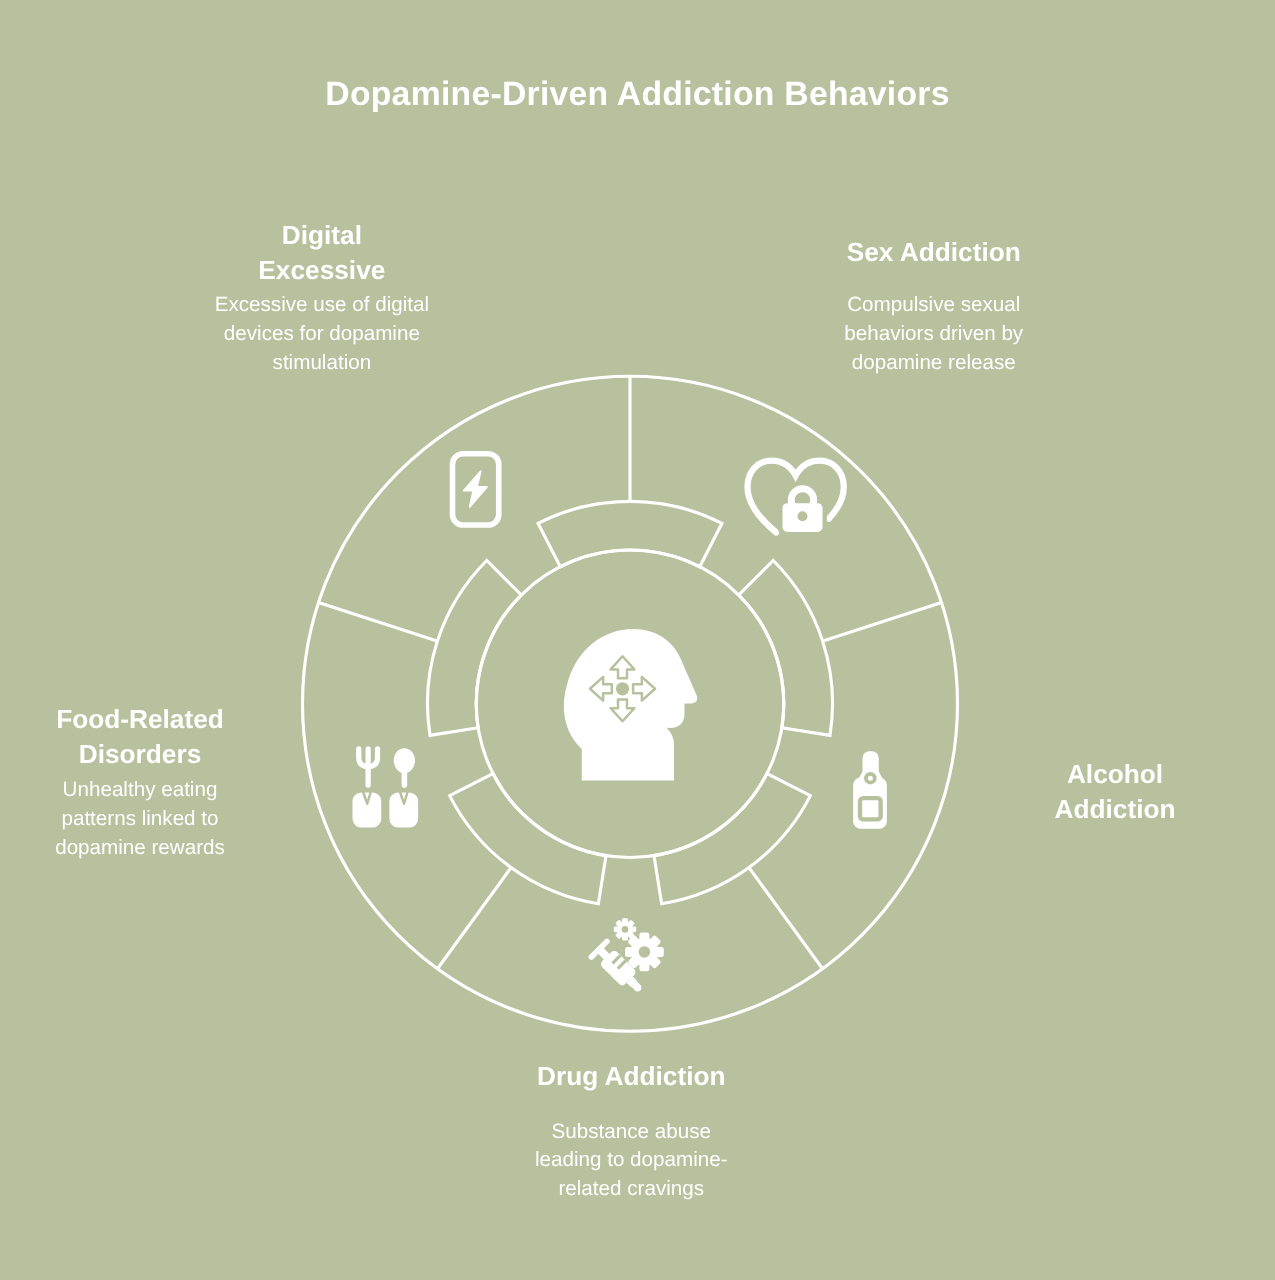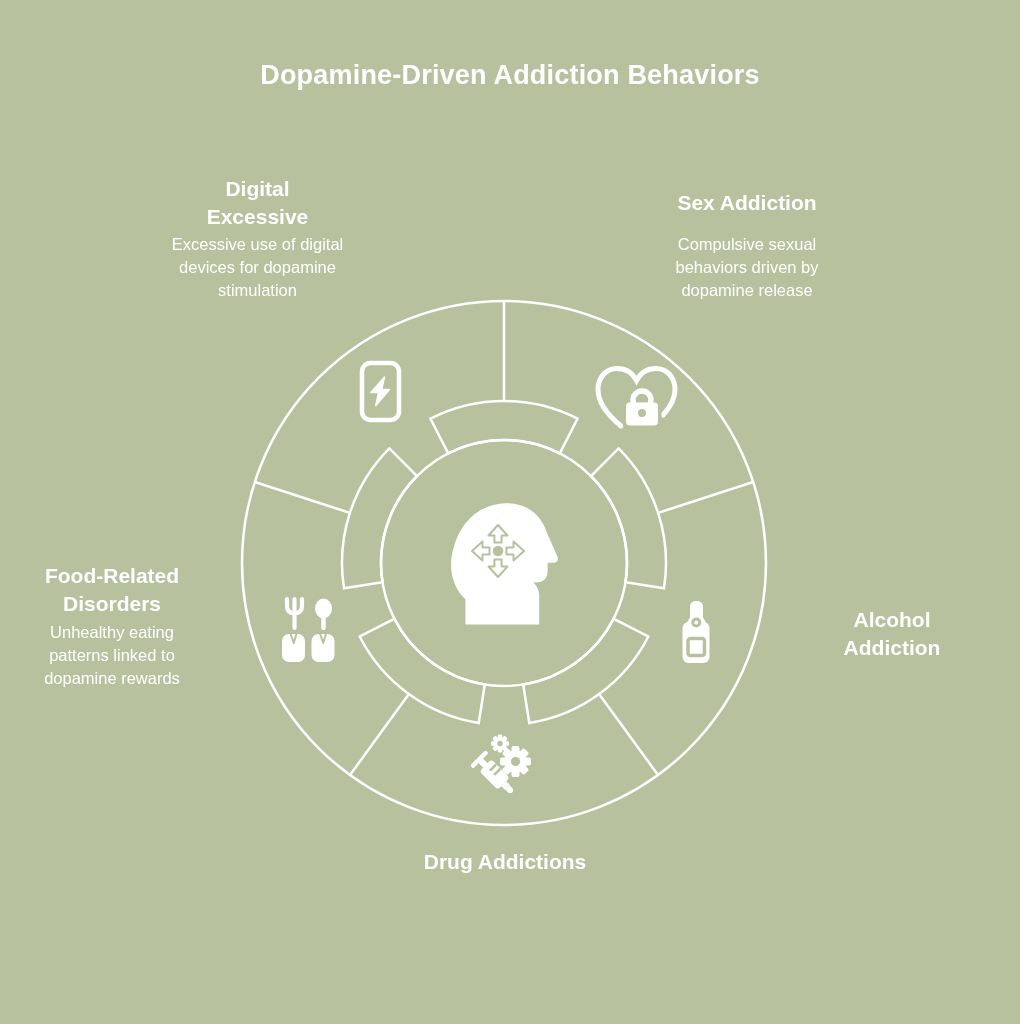--- a/index.html
+++ b/index.html
@@ -55,21 +55,24 @@
 stimulation</div>
 
   <div class="label heading sex-h">Sex Addiction</div>
   <div class="label desc sex-d">Compulsive sexual
 behaviors driven by
 dopamine release</div>
 
   <div class="label heading alcohol-h">Alcohol
 Addiction</div>
 
-  <div class="label heading drug-h">Drug Addictions</div>
+  <div class="label heading drug-h">Drug Addiction</div>
+  <div class="label desc drug-d">Substance abuse
+leading to dopamine-
+related cravings</div>
 
   <div class="label heading food-h">Food-Related
 Disorders</div>
   <div class="label desc food-d">Unhealthy eating
 patterns linked to
 dopamine rewards</div>
 
   <svg class="wheel" width="1020" height="1024" viewBox="0 0 1020 1024">
 
     <circle class="ln" cx="504" cy="563" r="262"></circle>

